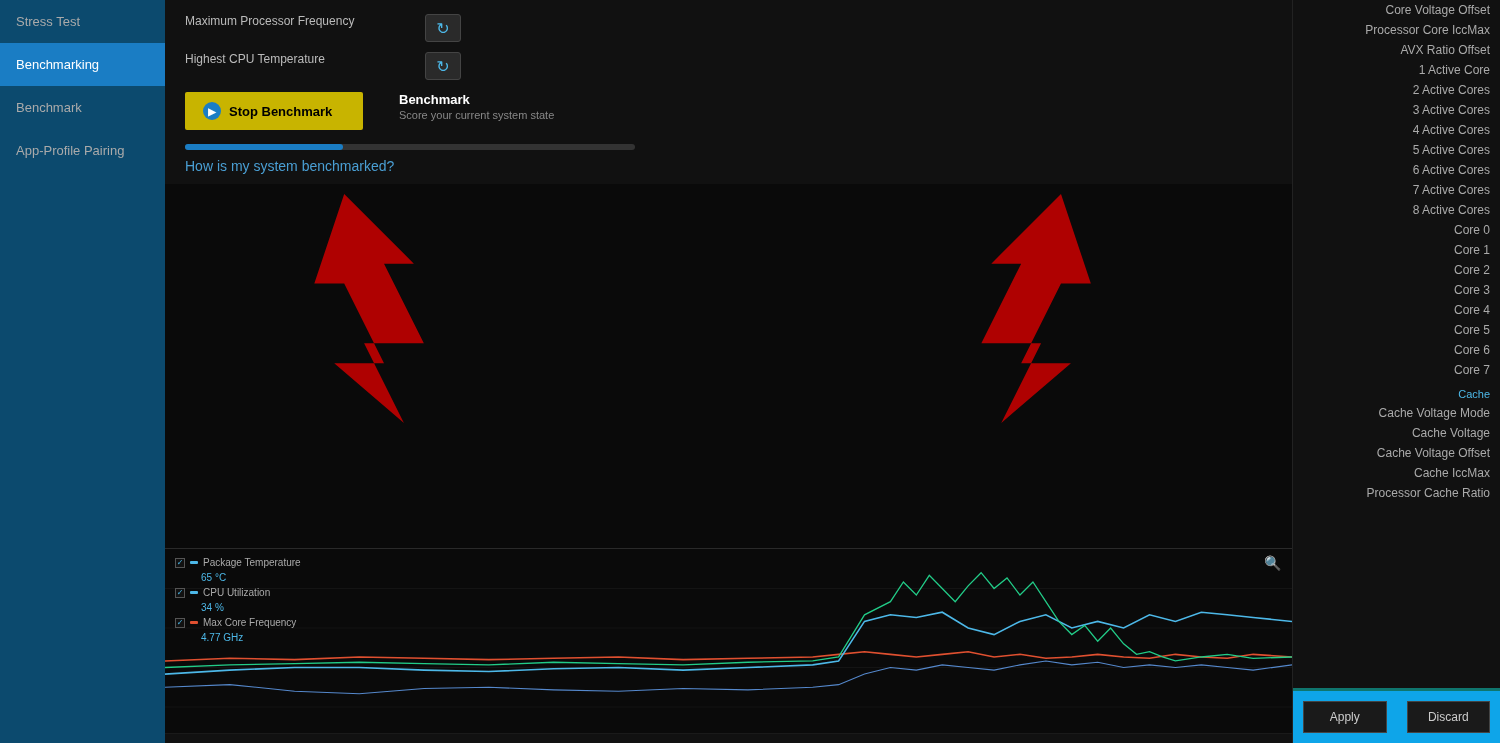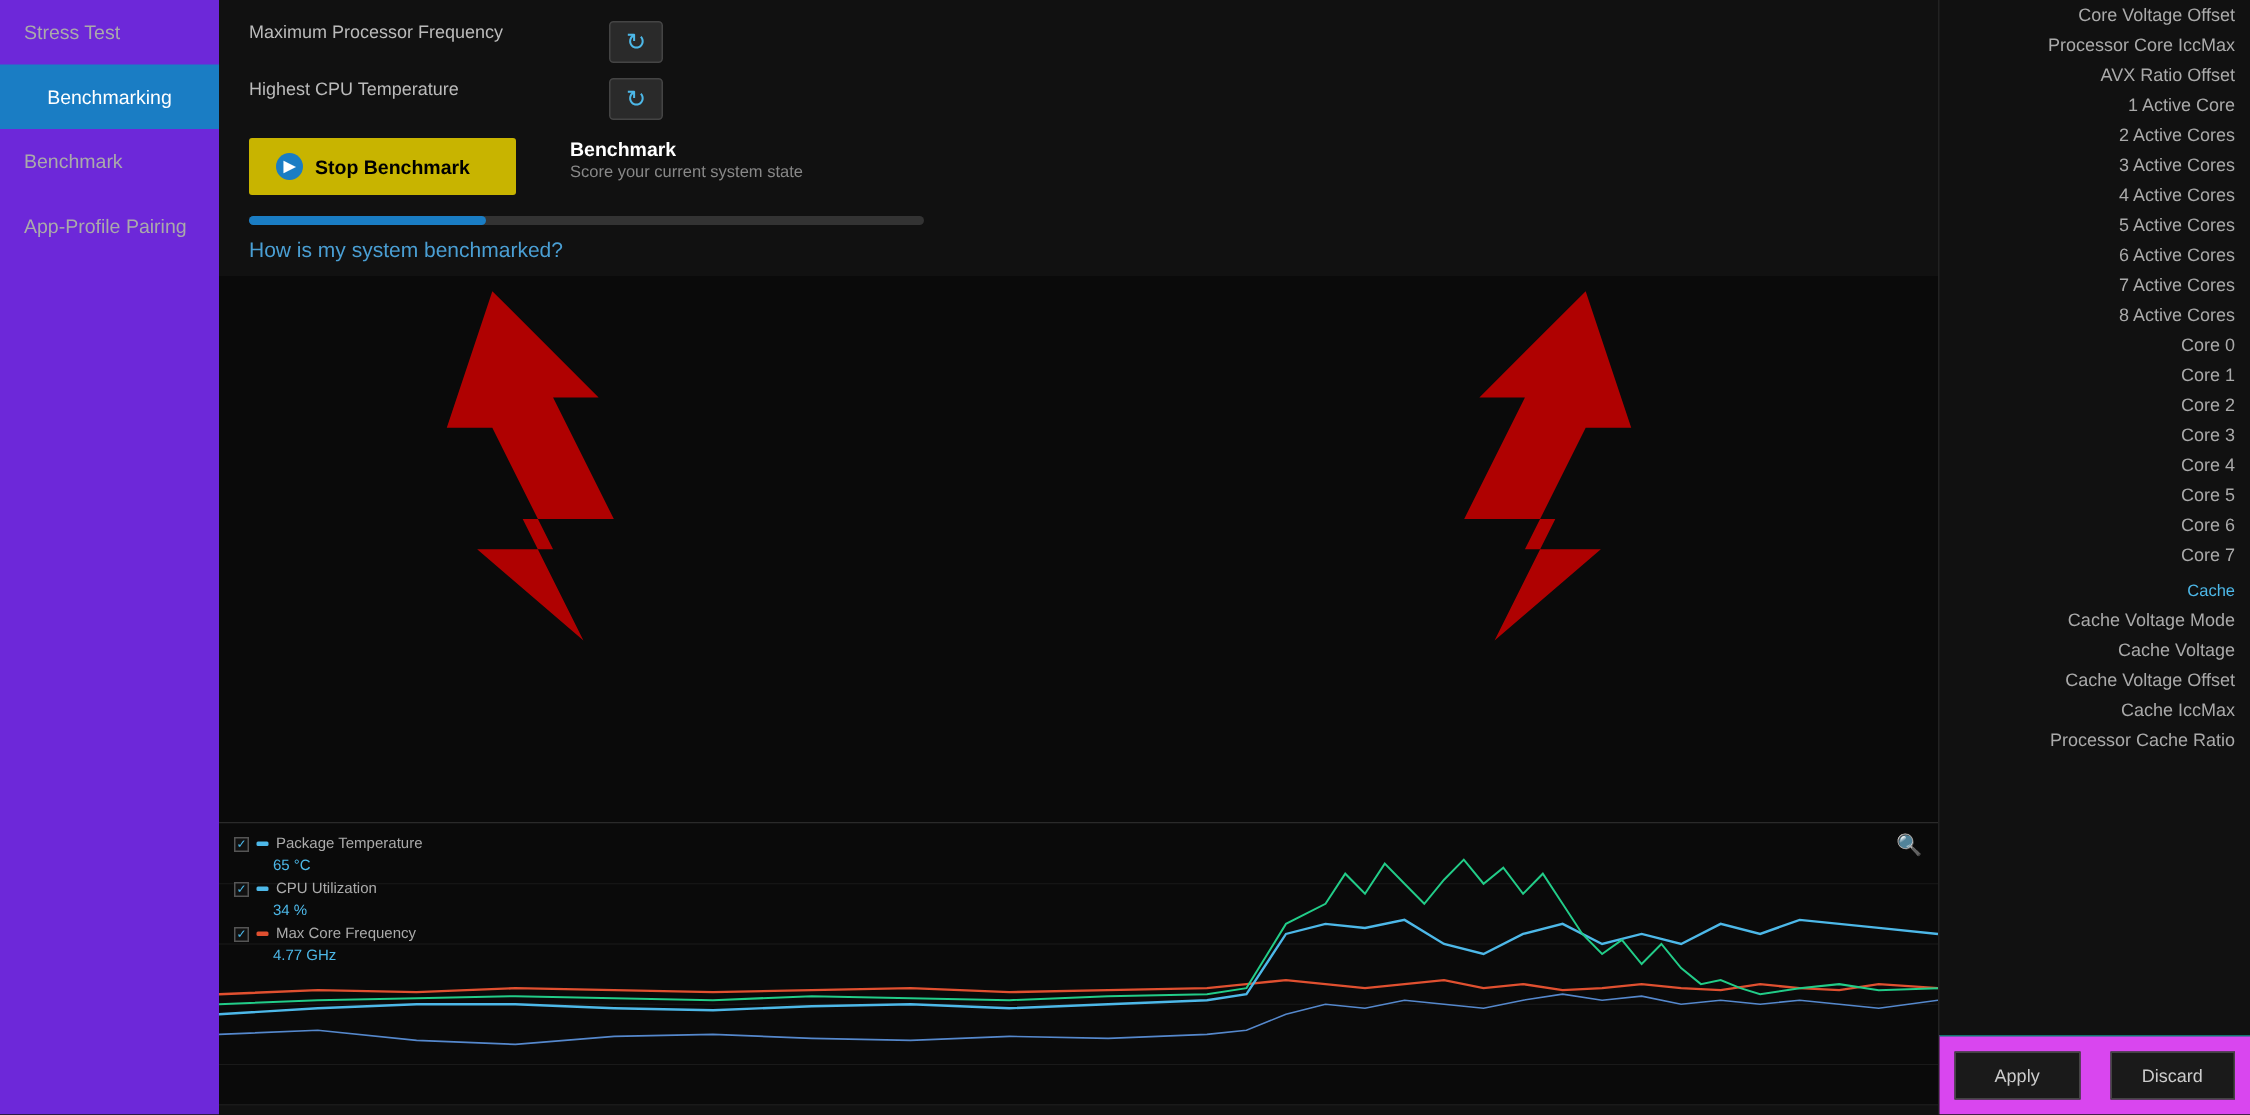--- a/index.html
+++ b/index.html
@@ -9,36 +9,35 @@
       font-family: 'Segoe UI', Arial, sans-serif;
       font-size: 12px;
       width: 1500px;
       height: 743px;
       overflow: hidden;
       display: flex;
     }
 
     
     .sidebar {
-      width: 146px;
-      background: #6d28d9;
+      width: 165px;
+      background: #0c4a6e;
       flex-shrink: 0;
       display: flex;
       flex-direction: column;
     }
     .sidebar-item {
       padding: 14px 16px;
       cursor: pointer;
       color: #aaa;
       font-size: 13px;
     }
     .sidebar-item.active {
       background: #1a7dc4;
       color: #fff;
-      text-align: center;
     }
 
     
     .main {
       flex: 1;
       display: flex;
       flex-direction: column;
       background: #111;
       overflow: hidden;
     }
@@ -222,22 +221,22 @@
     .right-item.section-header {
       color: #4db8e8;
       font-size: 11px;
       padding-top: 8px;
     }
 
     .right-footer {
       display: flex;
       gap: 20px;
       padding: 10px;
-      border-top: 1px solid #0f766e;
-      background: #d946ef;
+      border-top: 3px solid #0f766e;
+      background: #0ea5e9;
     }
     .action-btn {
       flex: 1;
       padding: 8px 0;
       background: #1a1a1a;
       border: 1px solid #444;
       color: #ccc;
       font-size: 12px;
       cursor: pointer;
       text-align: center;

